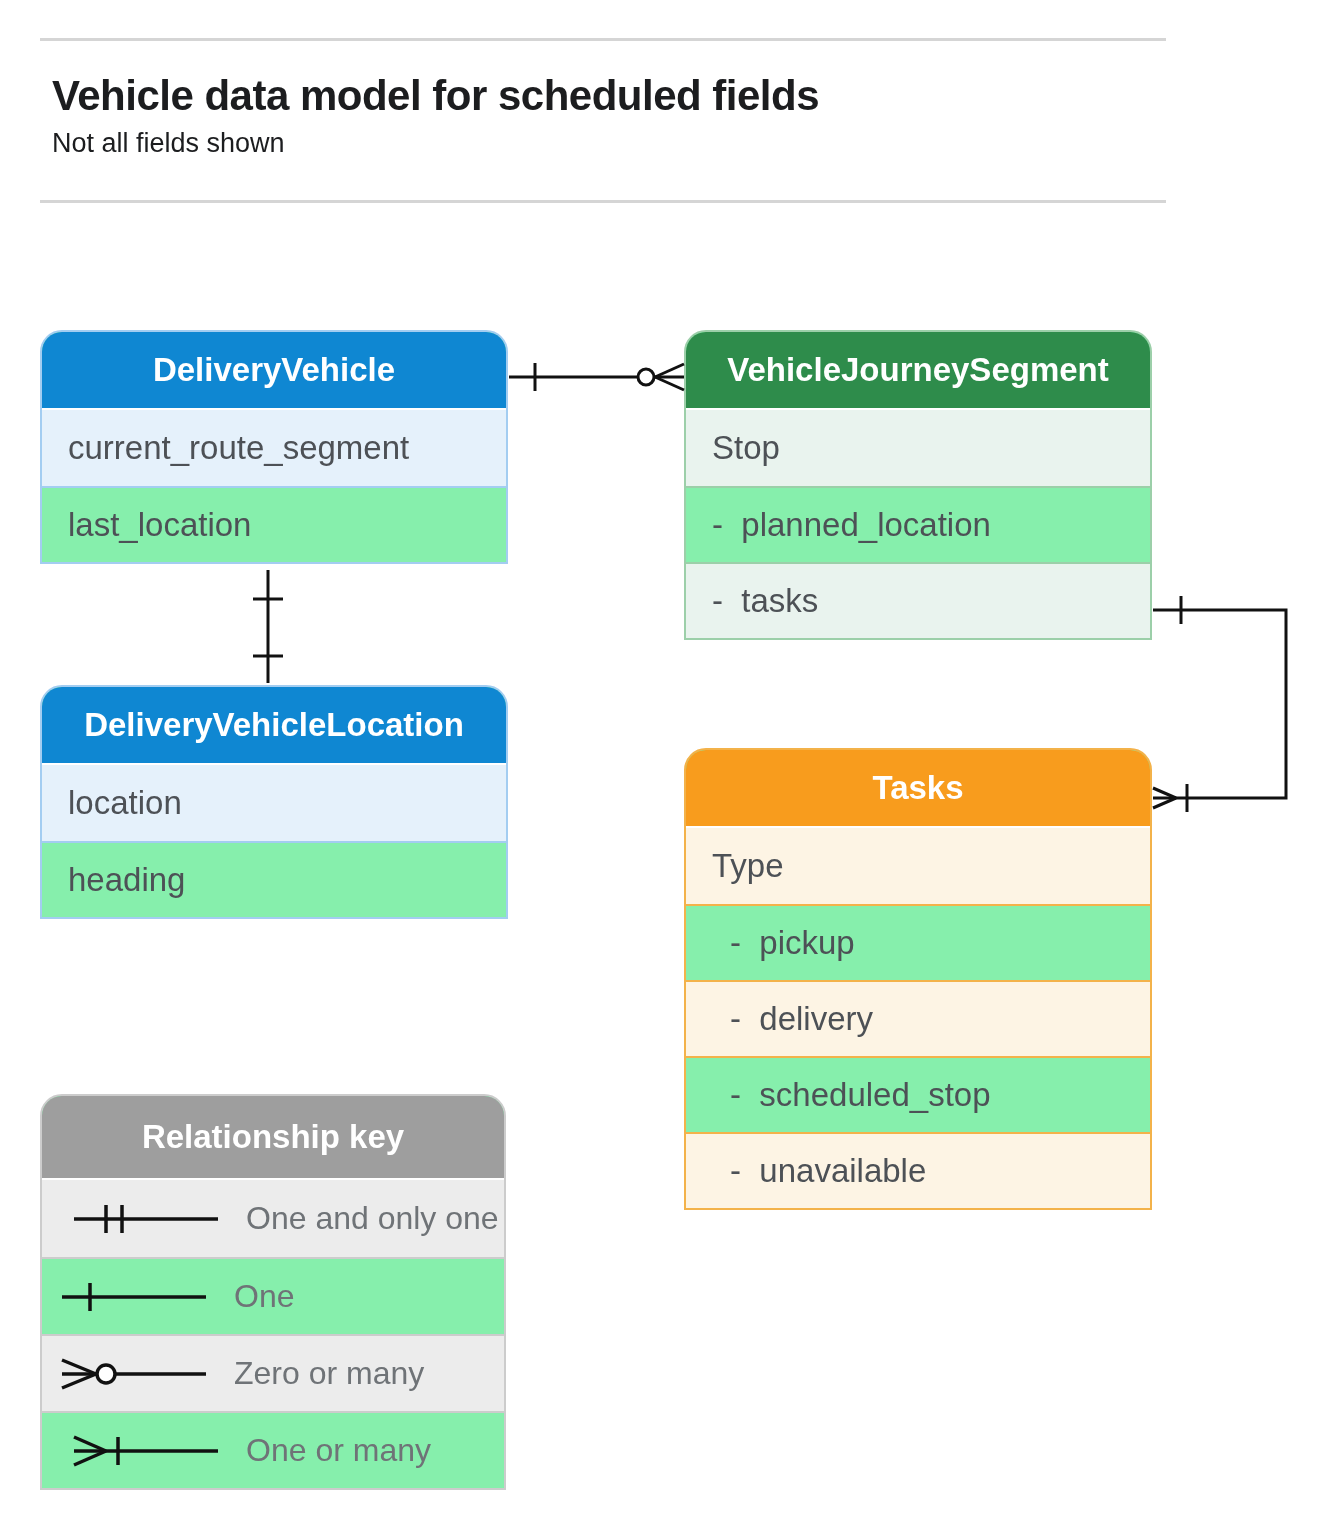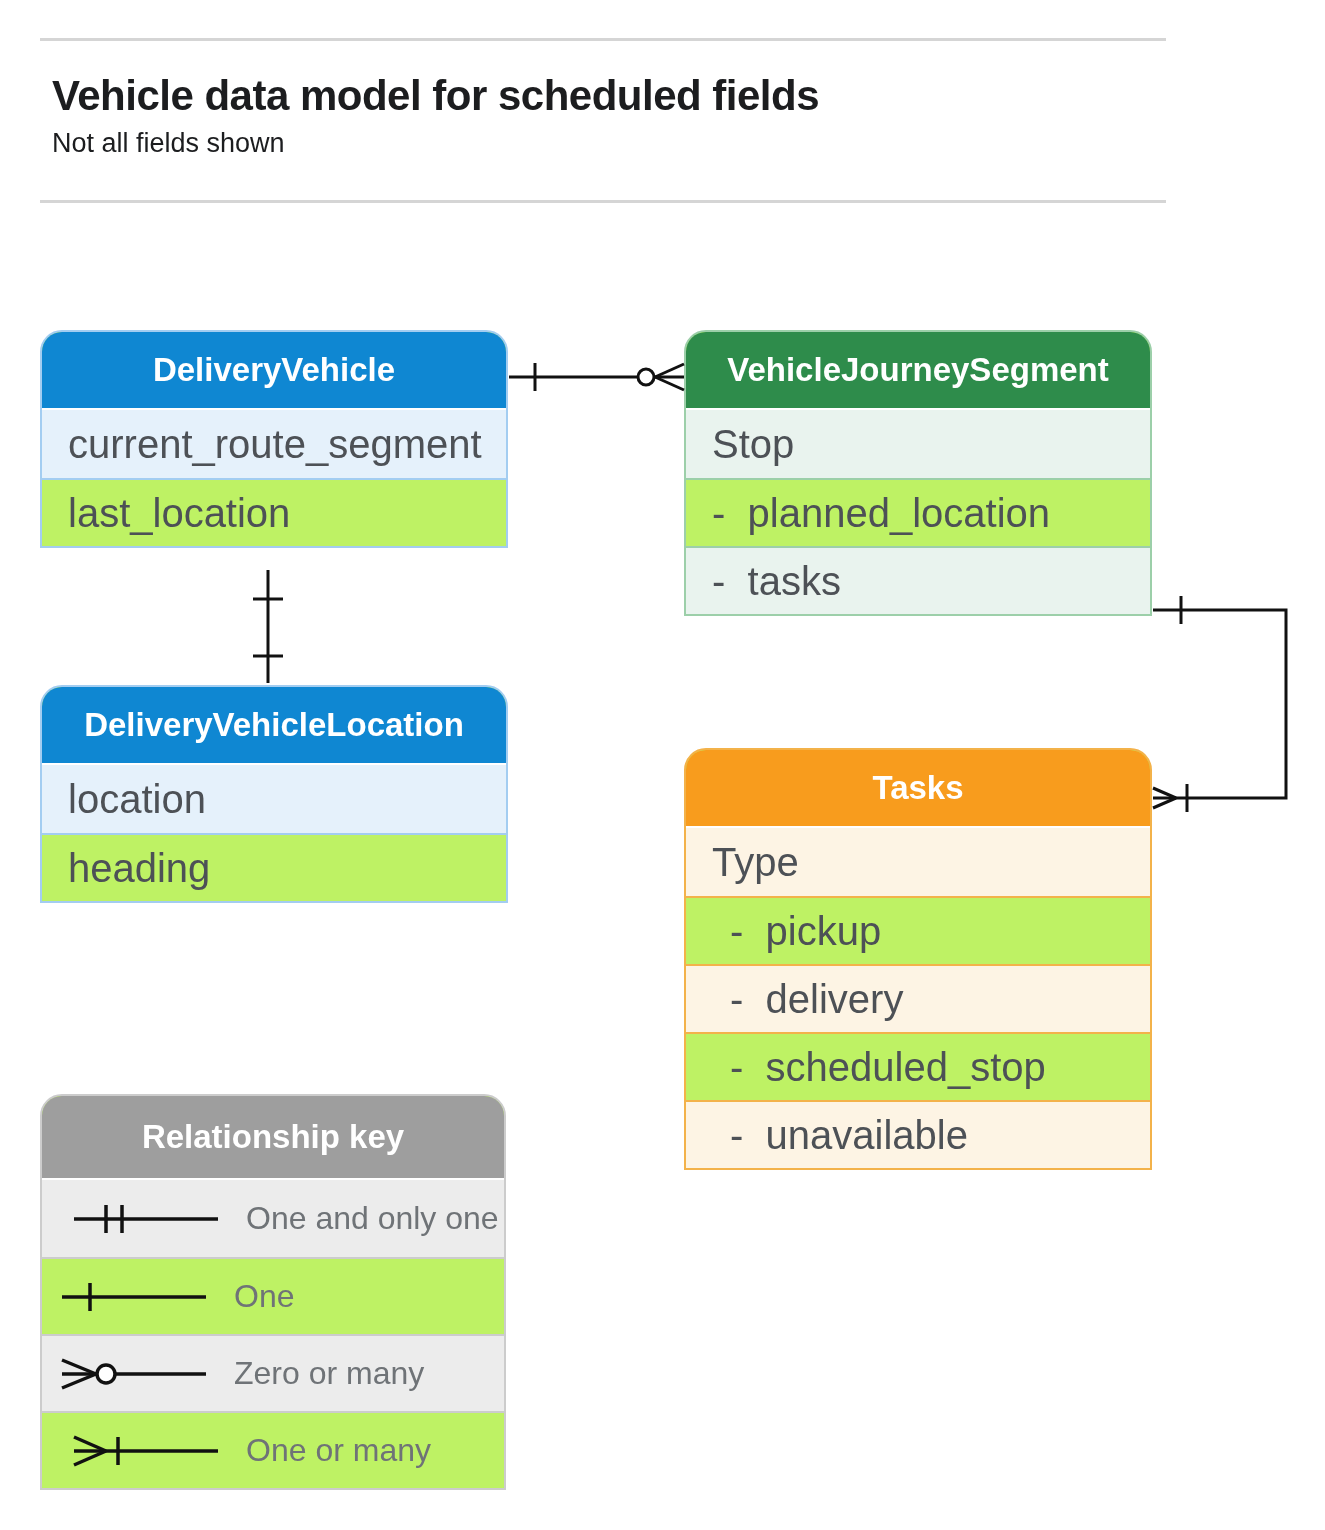--- a/index.html
+++ b/index.html
@@ -9,29 +9,29 @@
   }
   .rule { position:absolute; left:40px; width:1126px; height:3px; background:#d5d5d5; }
   .rule.top { top:38px; }
   .rule.bottom { top:200px; }
   .page-title {
     position:absolute; left:52px; top:72px; font-size:42px; font-weight:bold;
     color:#1c1d1f; letter-spacing:-0.5px;
   }
   .page-subtitle { position:absolute; left:52px; top:128px; font-size:27px; color:#1c1d1f; }
 
-  .entity { position:absolute; background:#bef264; border-radius:22px 22px 0 0; box-sizing:border-box; }
+  .entity { position:absolute; background:#86efac; border-radius:22px 22px 0 0; box-sizing:border-box; }
   .entity-header {
     height:78px; border-radius:20px 20px 0 0; display:flex; align-items:center;
     justify-content:center; color:#ffffff; font-weight:bold; font-size:33px;
     border-bottom:2px solid #ffffff; box-sizing:border-box;
   }
   .entity-row {
-    height:68px; display:flex; align-items:center; padding-left:26px;
-    font-size:40px; color:var(--row_text); white-space:pre; box-sizing:border-box;
+    height:76px; display:flex; align-items:center; padding-left:26px;
+    font-size:33px; color:var(--row_text); white-space:pre; box-sizing:border-box;
   }
   .entity-row.indent { padding-left:44px; }
 
   .entity.blue  { border:2px solid var(--blue_border); }
   .entity.blue .entity-header { background:var(--blue); }
   .entity.blue .entity-row + .entity-row { border-top:2px solid var(--blue_border); }
   .entity.blue .entity-row.shaded { background:var(--blue_tint); }
 
   .entity.green { border:2px solid var(--green_border); }
   .entity.green .entity-header { background:var(--green); }

